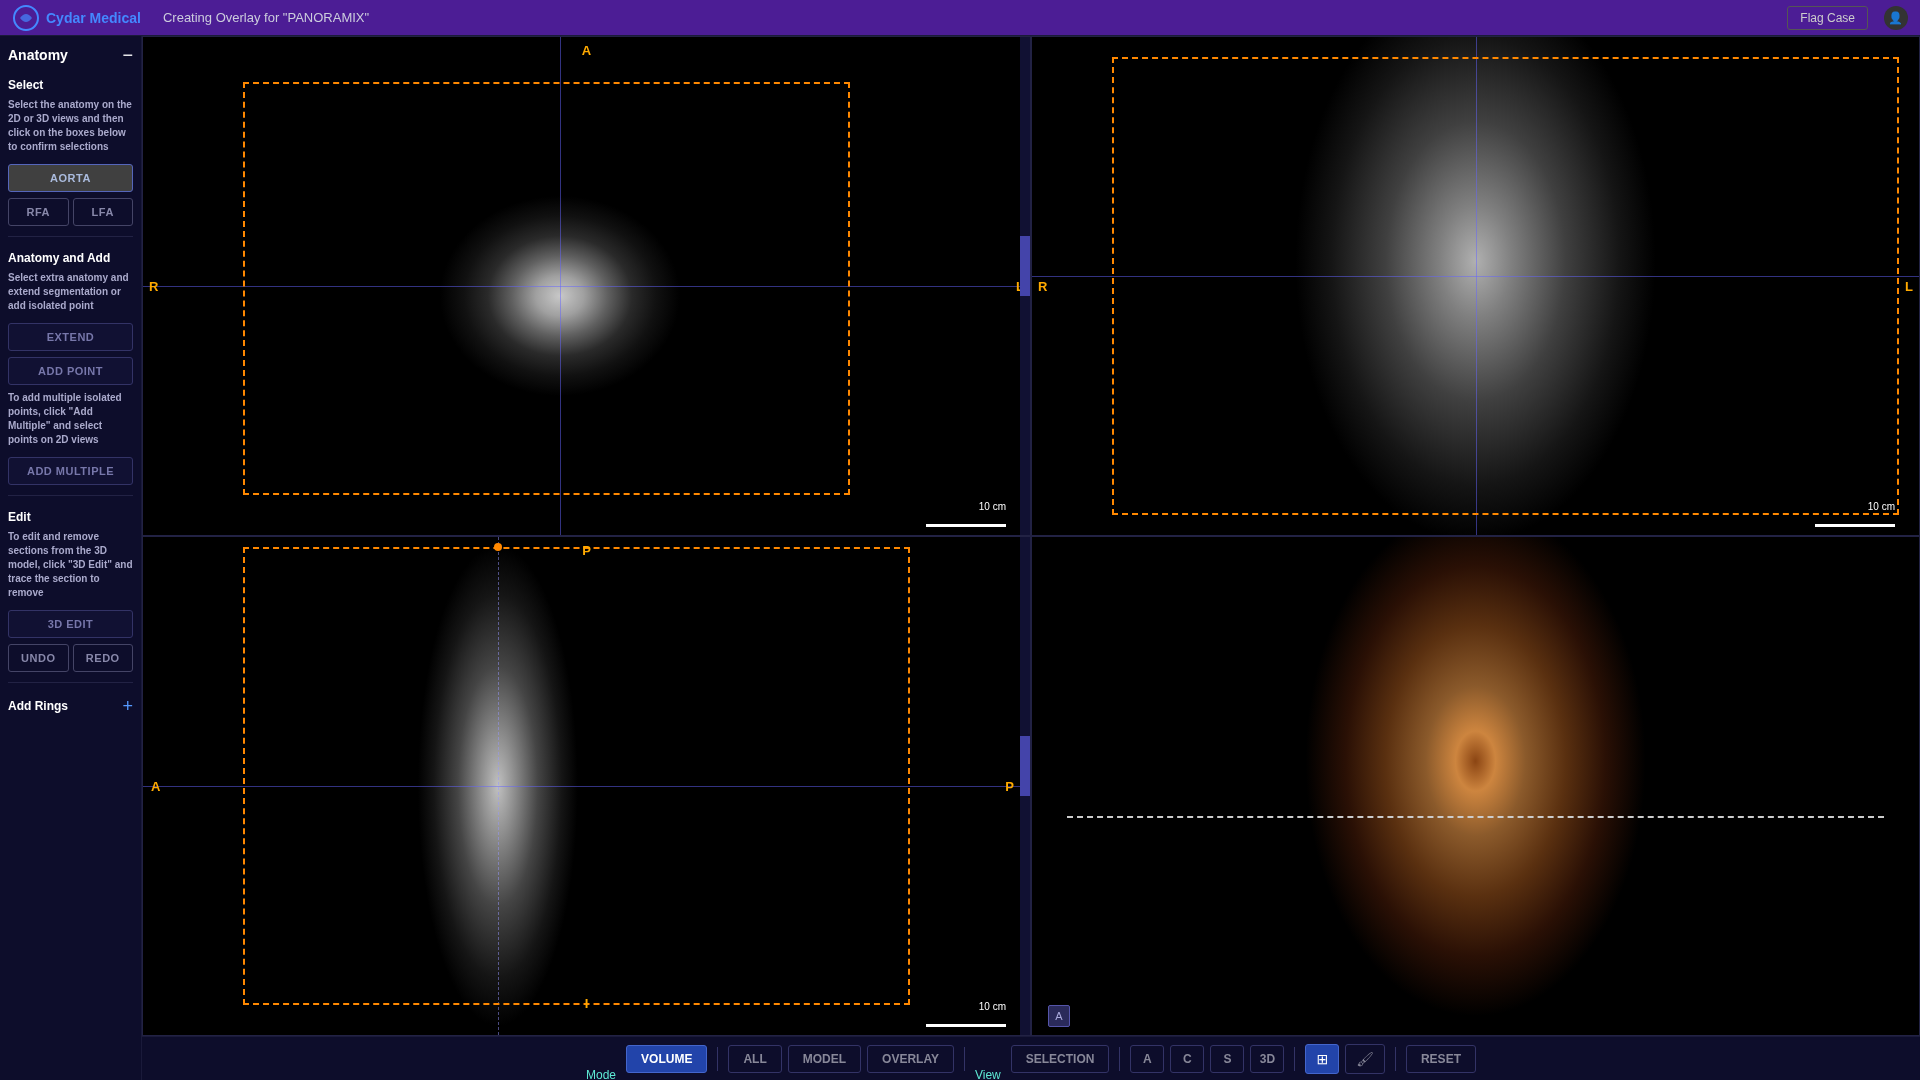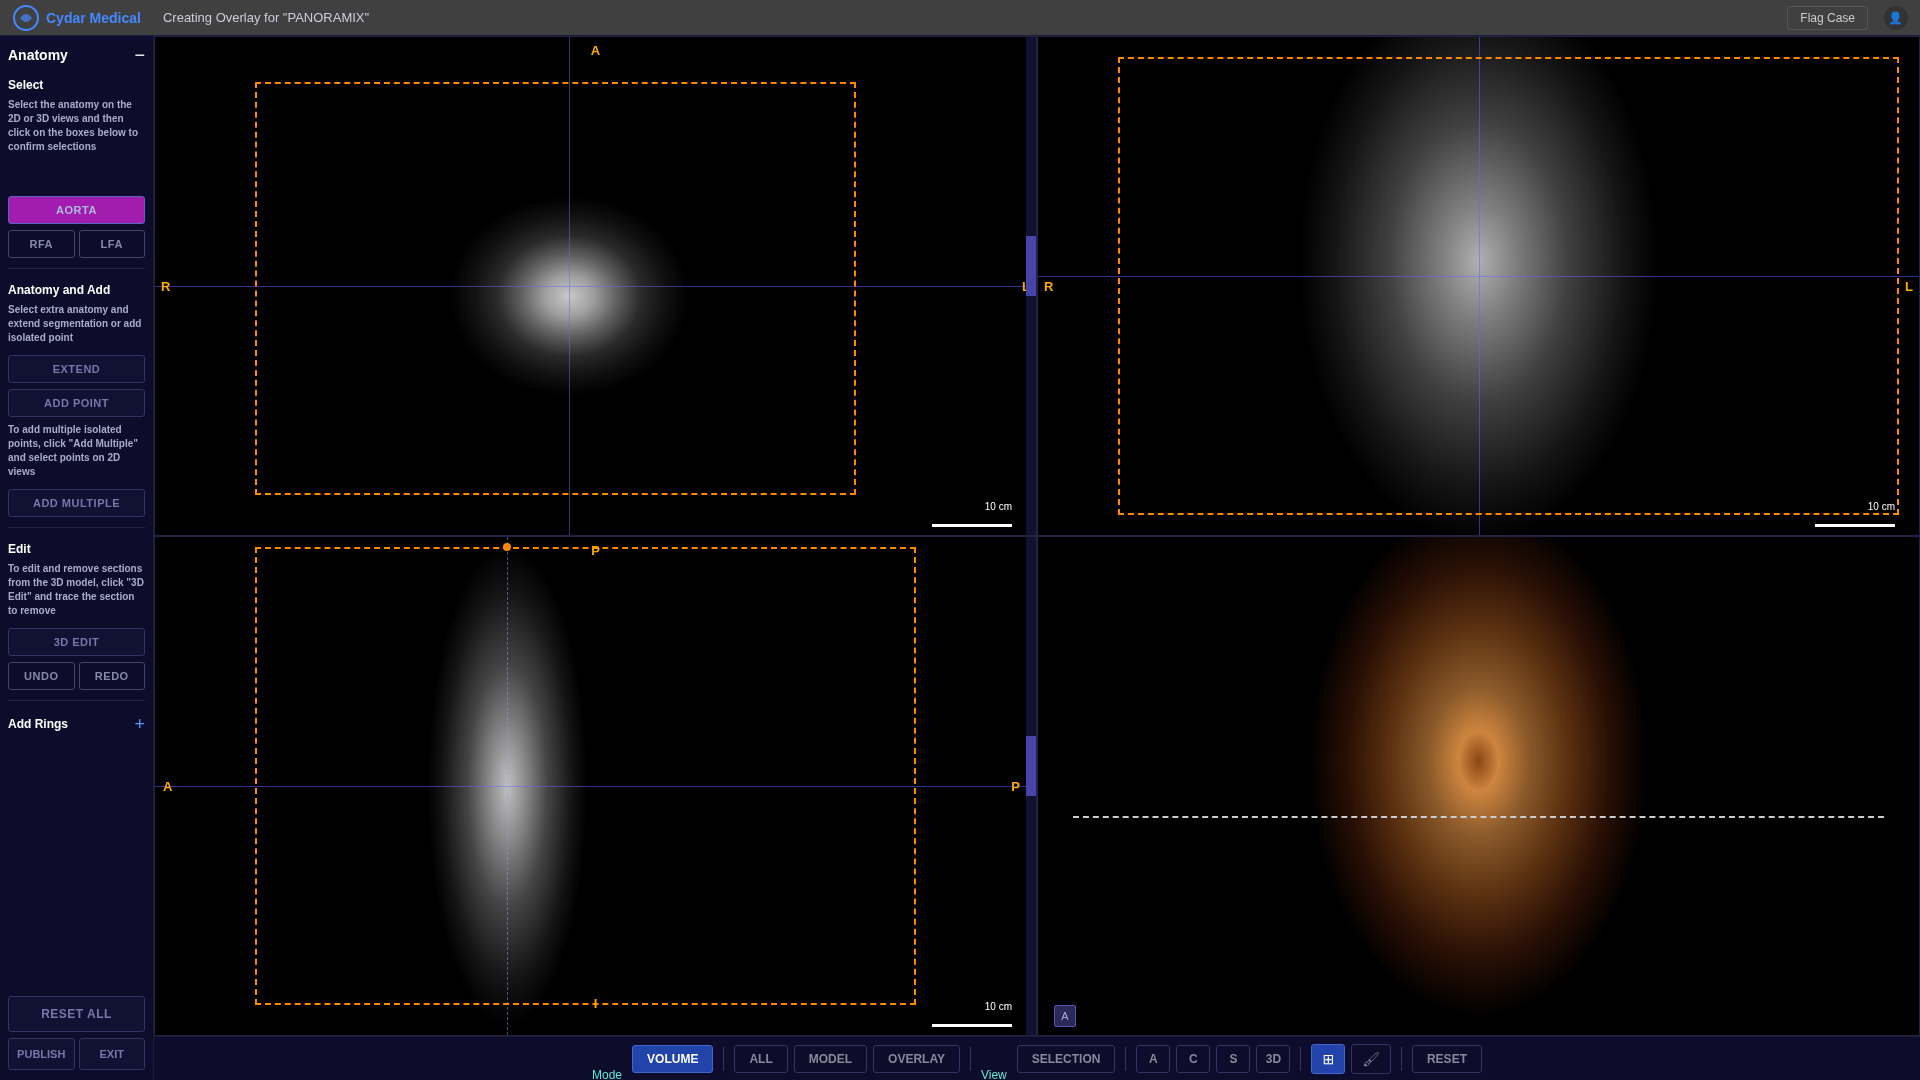--- a/index.html
+++ b/index.html
@@ -10,21 +10,21 @@
       color: #ffffff;
       font-family: 'Arial', sans-serif;
       overflow: hidden;
       display: flex;
       flex-direction: column;
     }
 
     
     .header {
       height: 36px;
-      background: #404040;
+      background: #4c1d95;
       display: flex;
       align-items: center;
       justify-content: space-between;
       padding: 0 12px;
       border-bottom: 1px solid #1a1a3a;
       flex-shrink: 0;
     }
     .header-logo {
       display: flex;
       align-items: center;
@@ -63,21 +63,21 @@
 
     
     .main {
       display: flex;
       flex: 1;
       overflow: hidden;
     }
 
     
     .sidebar {
-      width: 154px;
+      width: 142px;
       background: #0d0d2b;
       padding: 10px 8px;
       display: flex;
       flex-direction: column;
       gap: 6px;
       flex-shrink: 0;
       border-right: 1px solid #1a1a3a;
       overflow-y: auto;
     }
     .sidebar-section-header {
@@ -460,21 +460,21 @@
 
   <div class="sidebar">
     <div class="sidebar-section-header">
       <span class="sidebar-section-title">Anatomy</span>
       <button class="sidebar-minimize">−</button>
     </div>
 
     <span class="sidebar-label">Select</span>
     <span class="sidebar-description">Select the anatomy on the 2D or 3D views and then click on the boxes below to confirm selections</span>
 
-    <button class="sidebar-btn active" style="border-color:#5566bb;color:#aabbdd;background:#a21caf;margin-top:32px;">AORTA</button>
+    <button class="sidebar-btn active" style="border-color:#5566bb;color:#aabbdd;background:#404040;">AORTA</button>
 
     <div class="sidebar-btn-row">
       <button class="sidebar-btn">RFA</button>
       <button class="sidebar-btn">LFA</button>
     </div>
 
     <div class="sidebar-divider"></div>
 
     <span class="sidebar-label">Anatomy and Add</span>
     <span class="sidebar-description">Select extra anatomy and extend segmentation or add isolated point</span>
@@ -499,27 +499,20 @@
 
     <div class="sidebar-divider"></div>
 
     <div class="add-rings-row">
       <span class="add-rings-label">Add Rings</span>
       <button class="add-rings-plus">+</button>
     </div>
 
     <div class="spacer"></div>
 
-    <div class="bottom-btns">
-      <button class="reset-all-btn">RESET ALL</button>
-      <div class="publish-exit-row">
-        <button class="publish-btn">PUBLISH</button>
-        <button class="exit-btn">EXIT</button>
-      </div>
-    </div>
   </div>
 
   <div class="viewport-area">
     <div class="quad-grid">
 
       <div class="viewport-panel">
         <div class="ct-axial"></div>
 
         <div class="crosshair-h"></div>
         <div class="crosshair-v"></div>

